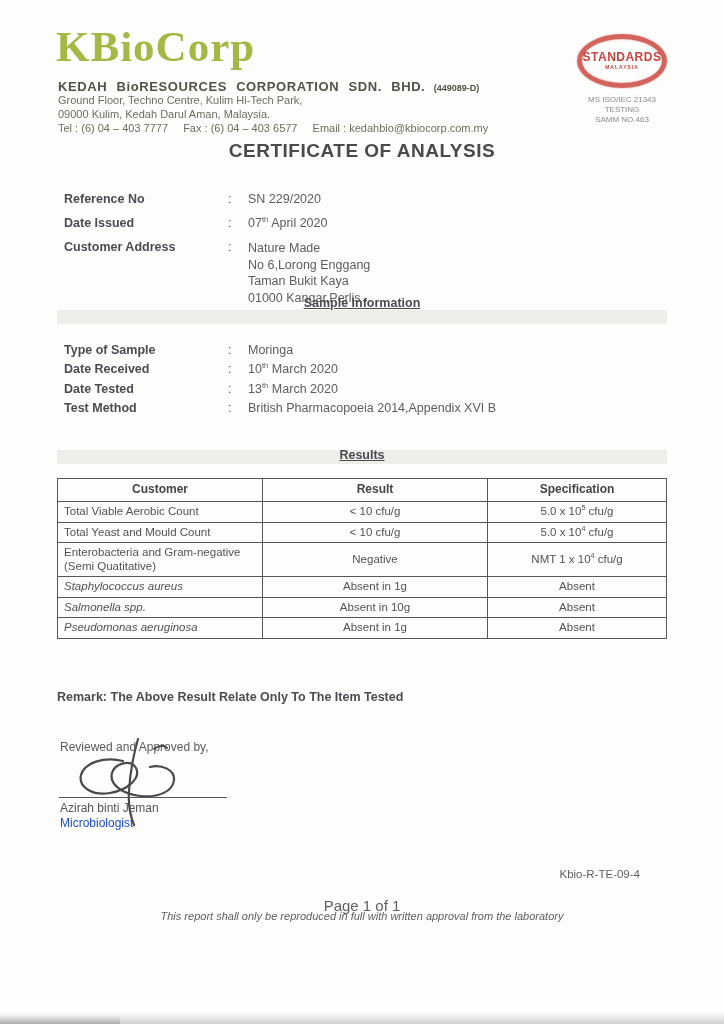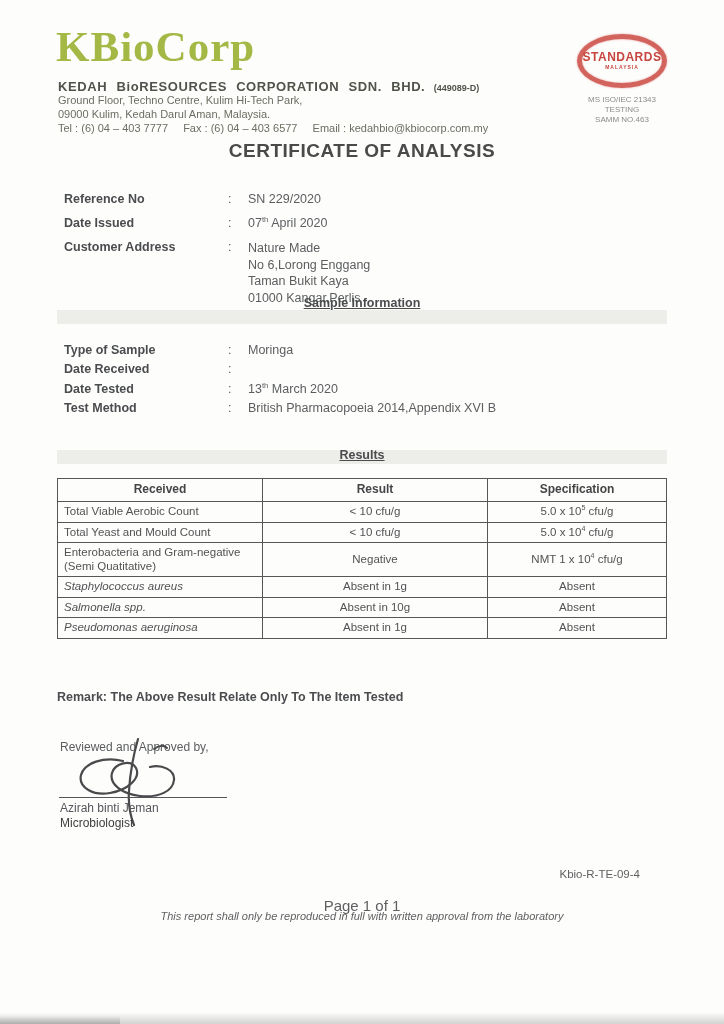--- a/index.html
+++ b/index.html
@@ -69,21 +69,21 @@
   .results-table td.center { text-align:center; }
   .results-table td.param { text-align:left; }
   .param-line { display:block; }
   .sci { font-style:italic; }
   
   .remark { position:absolute; left:57px; top:690px; font-size:12.5px; font-weight:bold; color:#4a4c4e; }
   .sig-intro { position:absolute; left:60px; top:740px; font-size:12px; color:#5a5c5e; }
   .signature-svg { position:absolute; left:68px; top:733px; }
   .sig-line { position:absolute; left:59px; top:797px; width:168px; border-top:1.6px solid #55565a; }
   .sig-name { position:absolute; left:60px; top:801px; font-size:12px; color:#55565a;text-align:center; }
-  .sig-role { position:absolute; left:60px; top:816px; font-size:12px; color:#404040; }
+  .sig-role { position:absolute; left:60px; top:816px; font-size:12px; color:#1d4ed8; }
   
   .doc-code { position:absolute; right:84px; top:868px; font-size:11.5px; color:#5f5f61; }
   .page-number { position:absolute; left:0; width:100%; top:897px; text-align:center; font-size:15px; color:#5f5f61; }
   .footer-note { position:absolute; left:0; width:100%; top:910px; text-align:center; font-size:11px; font-style:italic; color:#5f5f61; }
   
   .scan-bottom { position:absolute; bottom:0; left:0; right:0; height:12px;
     background:linear-gradient(to bottom, rgba(190,190,188,0), rgba(175,175,173,.55)); }
   .scan-corner { position:absolute; bottom:0; left:0; width:120px; height:8px;
     background:linear-gradient(to bottom, rgba(150,150,148,0), rgba(140,140,138,.5)); }
 </style>
@@ -151,20 +151,21 @@
 
   <div class="kv-block sample-block">
     <div class="kv-row">
       <span class="kv-label">Type of Sample</span>
       <span class="kv-colon">:</span>
       <span class="kv-value">Moringa</span>
     </div>
     <div class="kv-row">
       <span class="kv-label">Date Received</span>
       <span class="kv-colon">:</span>
+      <span class="kv-value"><span>10</span><sup>th</sup><span> March 2020</span></span>
     </div>
     <div class="kv-row">
       <span class="kv-label">Date Tested</span>
       <span class="kv-colon">:</span>
       <span class="kv-value"><span>13</span><sup>th</sup><span> March 2020</span></span>
     </div>
     <div class="kv-row">
       <span class="kv-label">Test Method</span>
       <span class="kv-colon">:</span>
       <span class="kv-value">British Pharmacopoeia 2014,Appendix XVI B</span>
@@ -175,21 +176,21 @@
   <div class="section-title" style="top:448px;">Results</div>
 
   <table class="results-table">
     <colgroup>
         <col class="c1">
         <col class="c2">
         <col class="c3">
       </colgroup>
     <thead>
       <tr>
-        <th>Received</th>
+        <th>Customer</th>
         <th>Result</th>
         <th>Specification</th>
       </tr>
     </thead>
     <tbody>
       <tr>
         <td class="param">
             <span class="param-line">Total Viable Aerobic Count</span>
           </td>
         <td class="center">&lt; 10 cfu/g</td>

